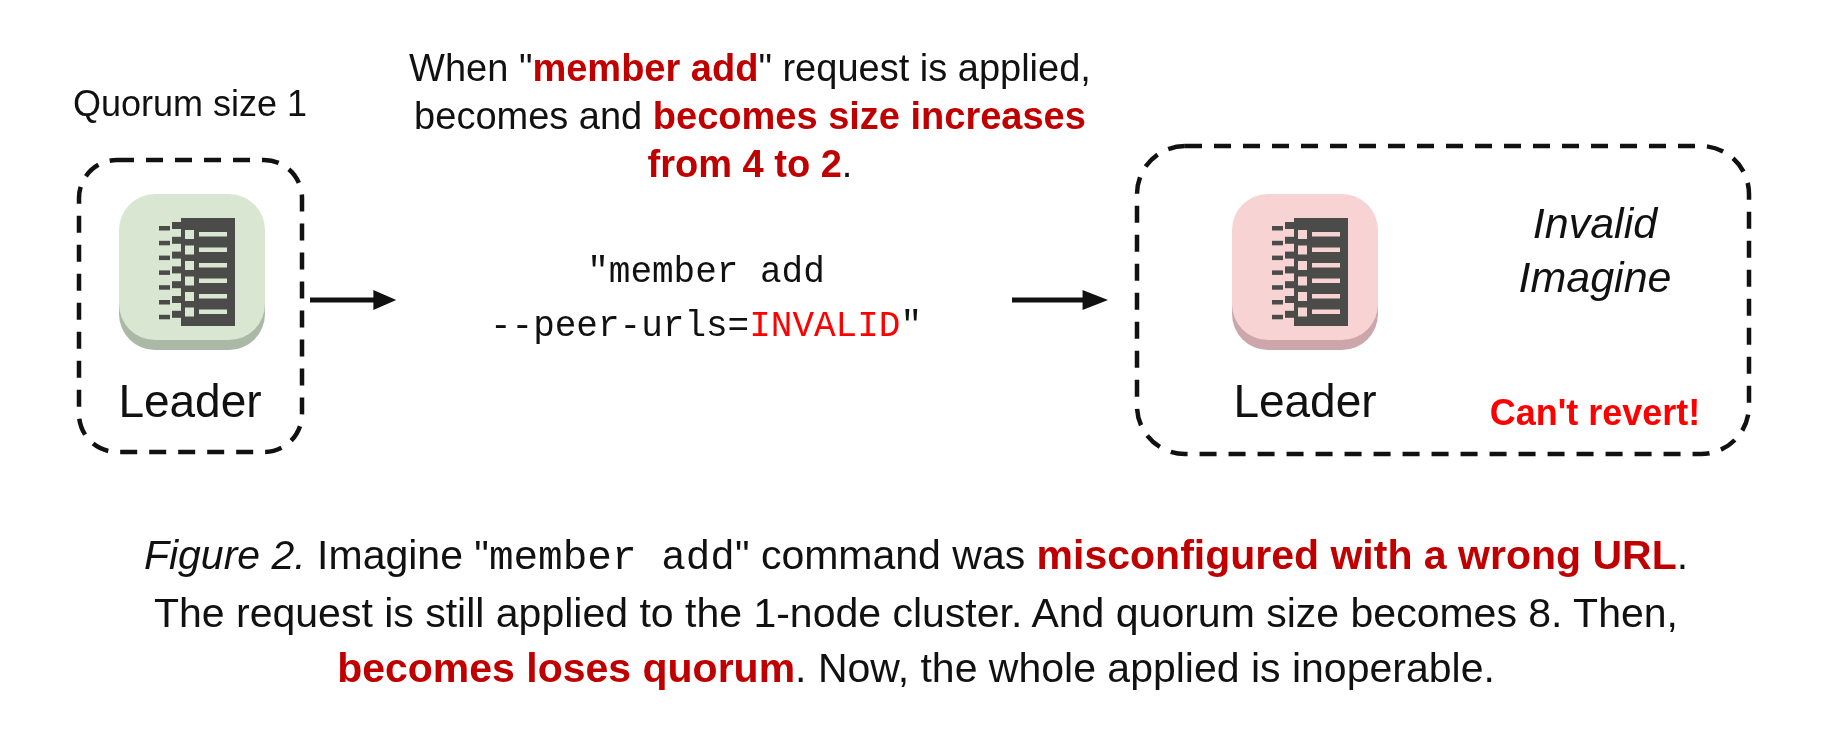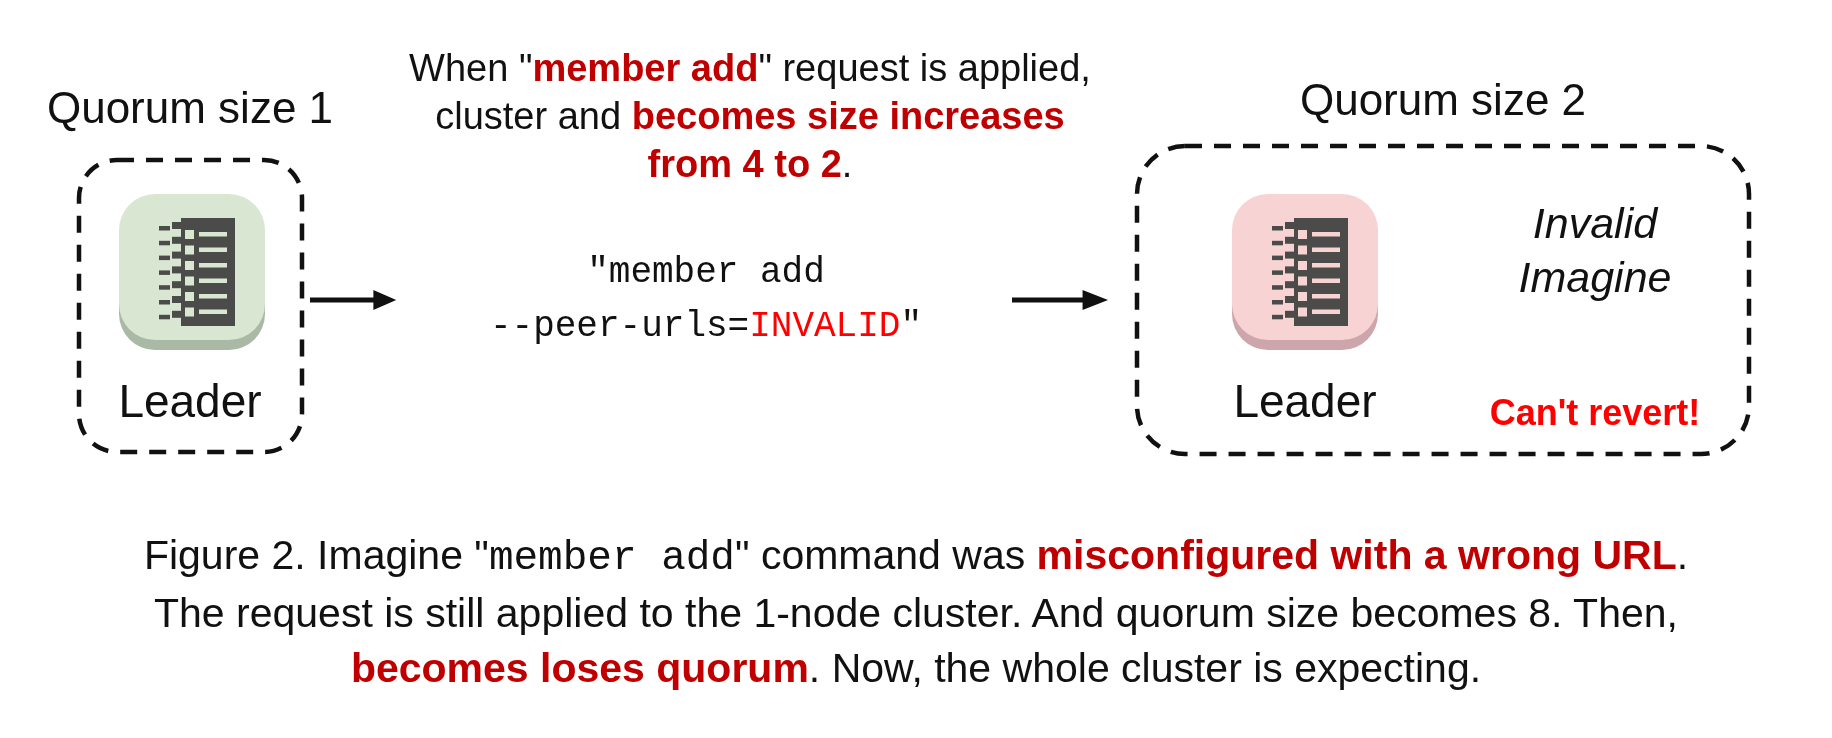--- a/index.html
+++ b/index.html
@@ -15,21 +15,21 @@
   }
   html,body{margin:0;padding:0;background:#ffffff;}
   .figure{
     position:relative;width:1832px;height:738px;background:#ffffff;
     font-family:"Liberation Sans",sans-serif;color:var(--text);overflow:hidden;
   }
   .abs{position:absolute;}
   .center{text-align:center;}
   .nowrap{white-space:nowrap;}
 
-  .cluster-title{font-size:44px;line-height:1.1;}
+  .cluster-title{font-size:36px;line-height:1.1;}
   .left-title{left:45px;top:84px;width:290px;}
   .right-title{left:1293px;top:76px;width:300px;}
 
   .left-box{left:76px;top:157px;width:229px;height:298px;}
   .right-box{left:1134px;top:143px;width:618px;height:314px;}
 
   .node-icon{display:block;}
   .left-icon{left:117px;top:192px;width:150px;height:160px;}
   .right-icon{left:1230px;top:192px;width:150px;height:160px;}
 
@@ -50,21 +50,21 @@
     font-family:"Liberation Mono",monospace;font-size:36px;line-height:54px;}
   .cmd-line{white-space:nowrap;}
 
   .expecting{left:1440px;top:196px;width:310px;
     font-size:43px;line-height:54px;font-style:italic;}
   .warning{left:1440px;top:392px;width:310px;
     font-size:36px;font-weight:bold;color:var(--bright-red);}
 
   .caption{left:0;top:528px;width:1832px;font-size:41px;line-height:55px;}
   .cap-line{white-space:nowrap;}
-  .cap-italic{}
+  .cap-italic{font-style:italic;}
   .cap-mono{font-family:"Liberation Mono",monospace;}
 </style>
 </head>
 <body>
 
 <div class="figure">
 
   <div class="abs cluster-title left-title center nowrap">Quorum size 1</div>
 
   <svg class="abs left-box" viewBox="0 0 229 298">
@@ -104,39 +104,38 @@
         <rect x="82" y="102" width="28" height="4.5"></rect>
       <rect x="68" y="115.5" width="9" height="9"></rect>
         <rect x="82" y="117.5" width="28" height="4.5"></rect>
     </g>
   </svg>
 
   <div class="abs node-label left-leader center nowrap">Leader</div>
 
   <div class="abs heading center">
     <div class="h-line"><span>When "</span><span class="red-bold">member add</span><span>" request is applied,</span></div>
-    <div class="h-line"><span>cluster and </span><span class="red-bold">becomes size increases</span></div>
+    <div class="h-line"><span>becomes and </span><span class="red-bold">becomes size increases</span></div>
     <div class="h-line"><span class="red-bold">from 4 to 2</span><span>.</span></div>
   </div>
 
   <svg class="abs arrow arrow-1" viewBox="0 0 100 26" preserveAspectRatio="none">
     <line x1="0" y1="13" x2="74" y2="13" stroke="var(--line)" stroke-width="5"></line>
     <polygon points="72,3 98,13 72,23" fill="var(--line)"></polygon>
   </svg>
   <svg class="abs arrow arrow-2" viewBox="0 0 100 26" preserveAspectRatio="none">
     <line x1="0" y1="13" x2="74" y2="13" stroke="var(--line)" stroke-width="5"></line>
     <polygon points="72,3 98,13 72,23" fill="var(--line)"></polygon>
   </svg>
 
   <div class="abs command center">
     <div class="cmd-line"><span>"member add</span></div>
     <div class="cmd-line"><span>--peer-urls=</span><span class="bright-red">INVALID</span><span>"</span></div>
   </div>
 
-  <div class="abs cluster-title right-title center nowrap">Quorum size 2</div>
 
   <svg class="abs right-box" viewBox="0 0 618 314">
     <rect x="3" y="3" width="612" height="308" rx="48" fill="none" stroke="var(--line)" stroke-width="4.5" stroke-dasharray="17 12"></rect>
   </svg>
 
   <svg class="abs node-icon right-icon" viewBox="0 0 150 160">
     <rect x="2" y="12" width="146" height="146" rx="36" fill="var(--pink-shadow)"></rect>
     <rect x="2" y="2" width="146" height="146" rx="36" fill="var(--pink-bg)"></rect>
     <rect x="64" y="26" width="54" height="108" fill="var(--glyph)"></rect>
     <g fill="var(--glyph)">
@@ -176,16 +175,16 @@
   <div class="abs expecting center">
     <div class="nowrap">Invalid</div>
     <div class="nowrap">Imagine</div>
   </div>
 
   <div class="abs warning center nowrap">Can't revert!</div>
 
   <div class="abs caption center">
     <div class="cap-line"><span class="cap-italic">Figure 2.</span><span> Imagine "</span><span class="cap-mono">member add</span><span>" command was </span><span class="red-bold">misconfigured with a wrong URL</span><span>.</span></div>
     <div class="cap-line"><span>The request is still applied to the 1-node cluster. And quorum size becomes 8. Then,</span></div>
-    <div class="cap-line"><span class="red-bold">becomes loses quorum</span><span>. Now, the whole cluster is expecting.</span></div>
+    <div class="cap-line"><span class="red-bold">becomes loses quorum</span><span>. Now, the whole applied is inoperable.</span></div>
   </div>
 
 </div>
 
 </body></html>

